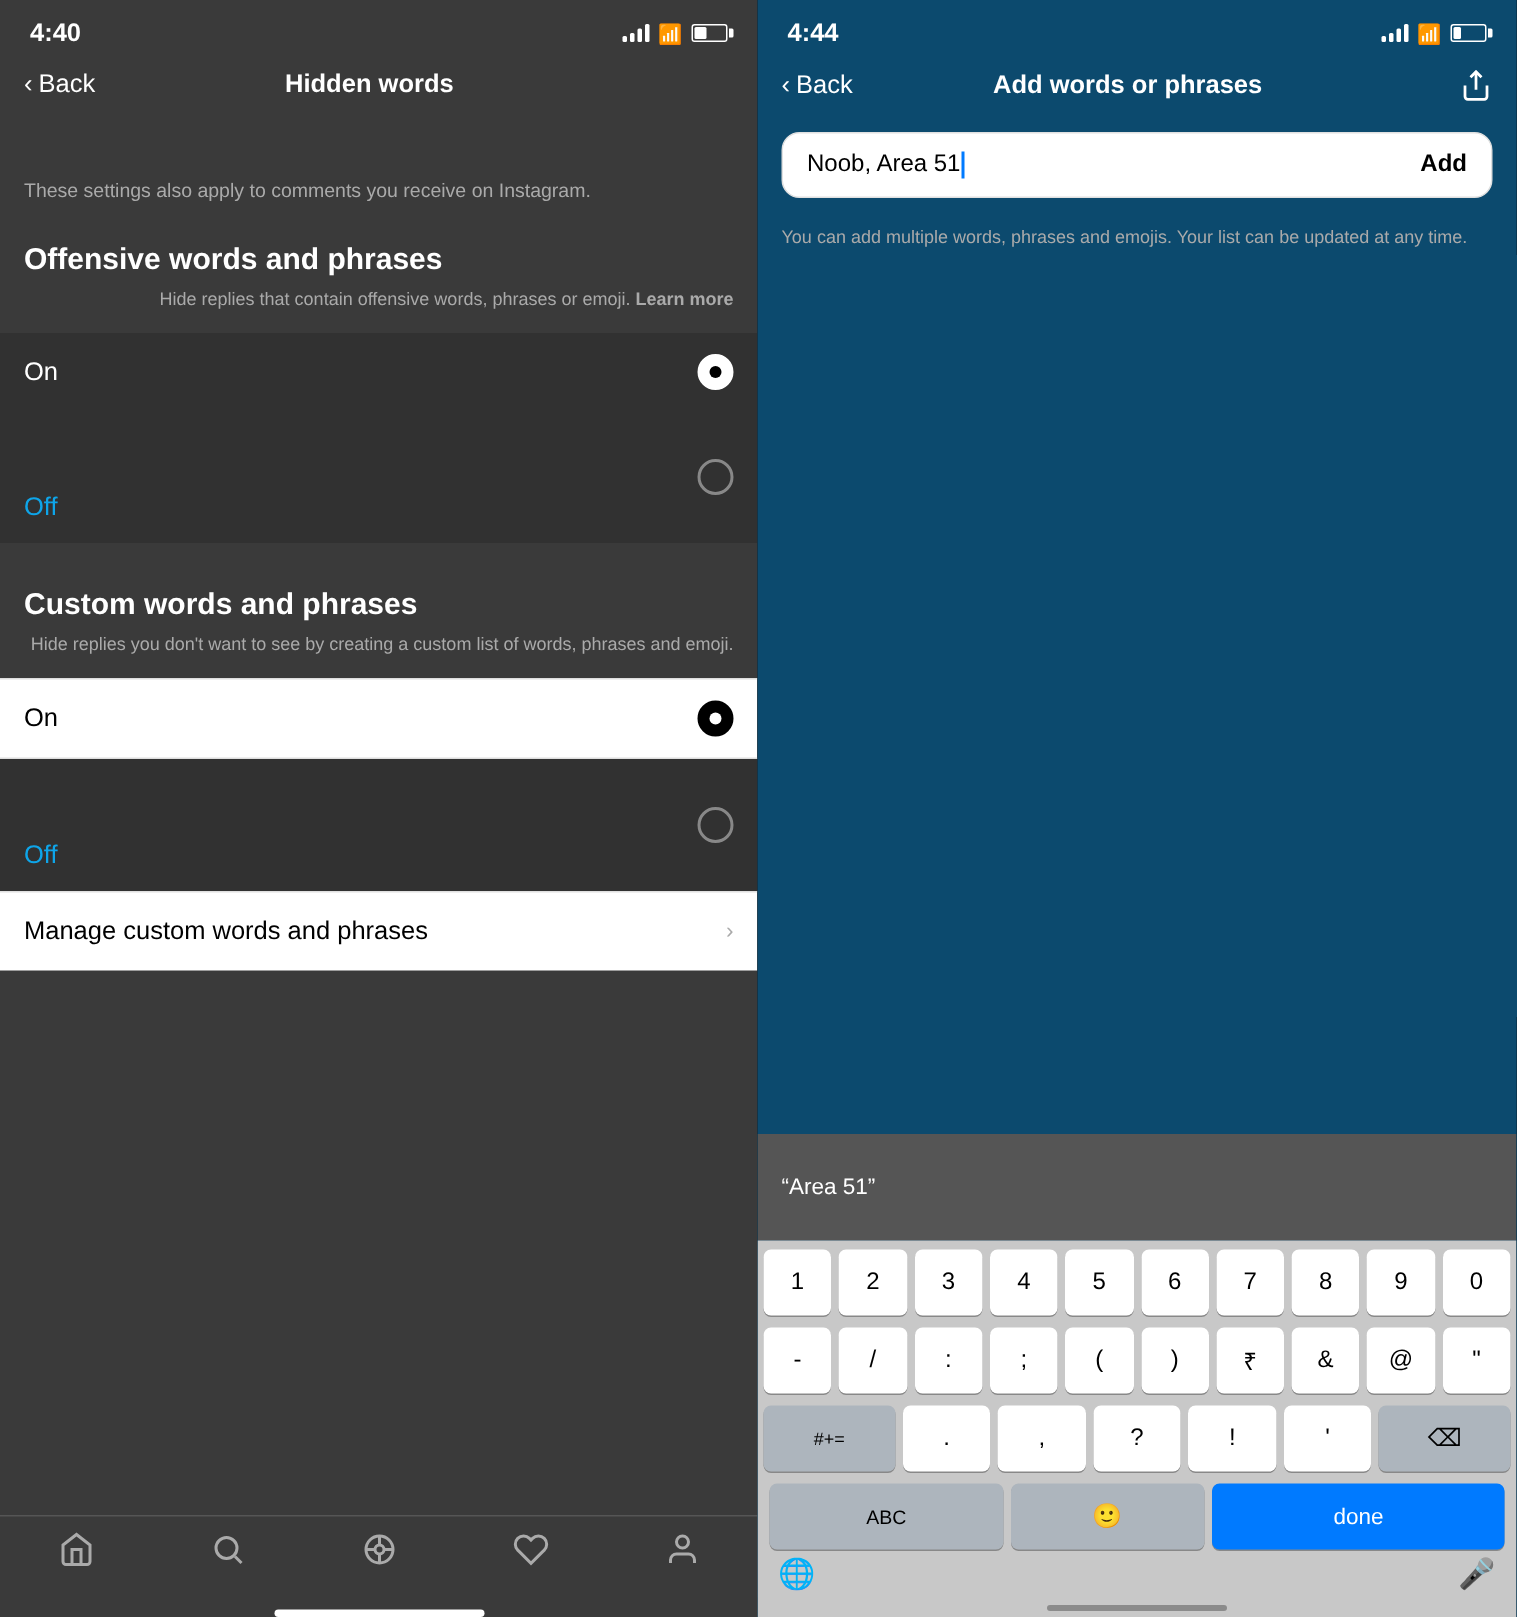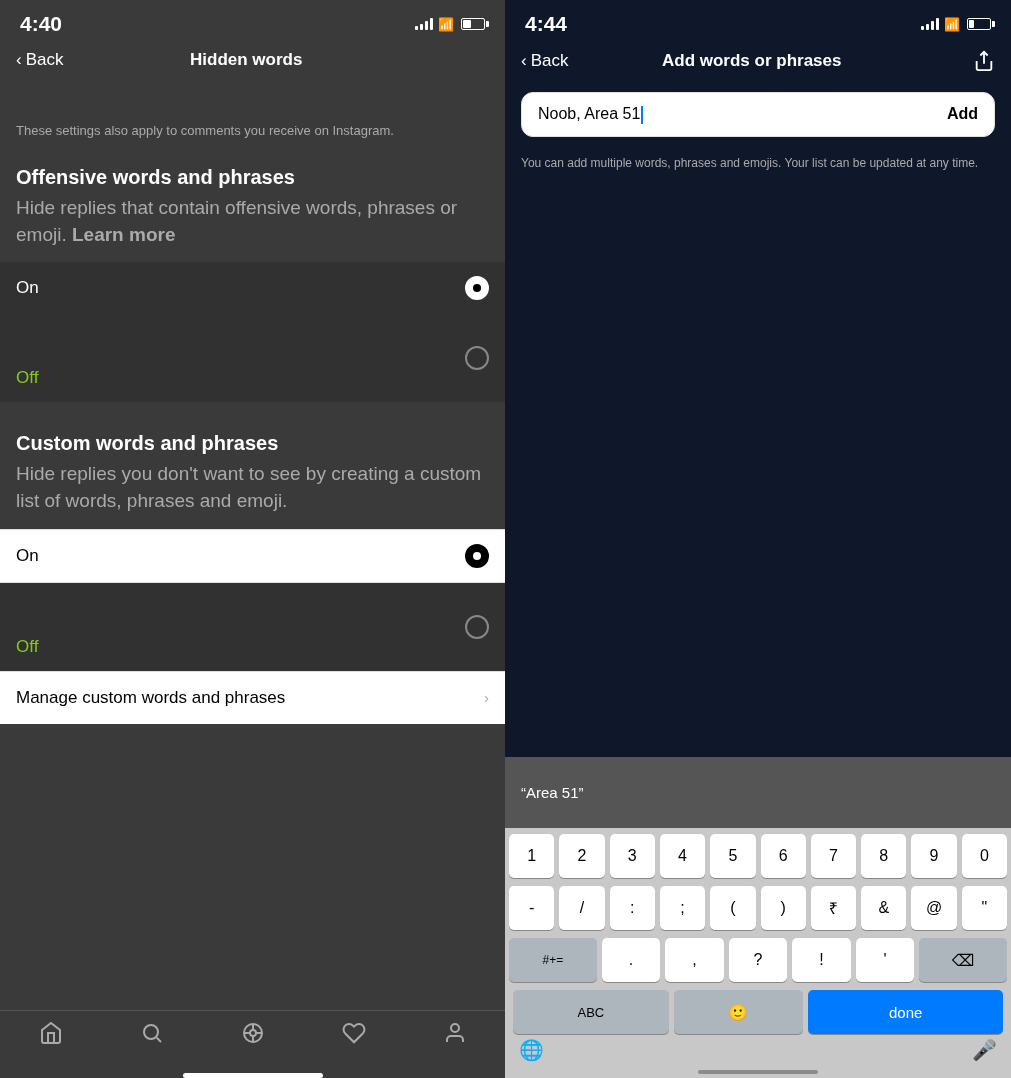--- a/index.html
+++ b/index.html
@@ -20,37 +20,37 @@
       display: flex;
       flex-direction: column;
       position: relative;
       overflow: hidden;
     }
 
     
     .right-panel {
       width: 506px;
       height: 1078px;
-      background: #0f172a;
+      background: #0c4a6e;
       display: flex;
       flex-direction: column;
       position: relative;
       overflow: hidden;
     }
 
     
     .status-bar {
       display: flex;
       justify-content: space-between;
       align-items: center;
       padding: 12px 20px 8px;
       color: #fff;
     }
     .status-time {
-      font-size: 21px;
+      font-size: 17px;
       font-weight: 600;
       color: #fff;
     }
     .status-icons {
       display: flex;
       align-items: center;
       gap: 6px;
     }
     .signal-dots {
       display: flex;
@@ -139,23 +139,24 @@
 
     .section-title {
       color: #fff;
       font-size: 20px;
       font-weight: 700;
       padding: 10px 16px 6px;
     }
 
     .section-desc {
       color: #aaa;
-      font-size: 19px;
+      font-size: 12px;
       padding: 0 16px 14px;
       line-height: 1.4;
+      text-align: right;
     }
     .section-desc .link {
       color: #aaa;
       font-weight: 600;
     }
 
     
     .option-row {
       display: flex;
       align-items: center;
@@ -163,21 +164,21 @@
       padding: 14px 16px;
     }
     .option-row.dark-bg {
       background: rgba(0,0,0,0.15);
     }
     .option-label {
       font-size: 17px;
       color: #000;
     }
     .option-label.light {
-      color: #84cc16;
+      color: #0ea5e9;
       margin-top: 40px;
     }
     .option-label.white {
       color: #fff;
     }
 
     
     .radio-btn {
       width: 24px;
       height: 24px;

